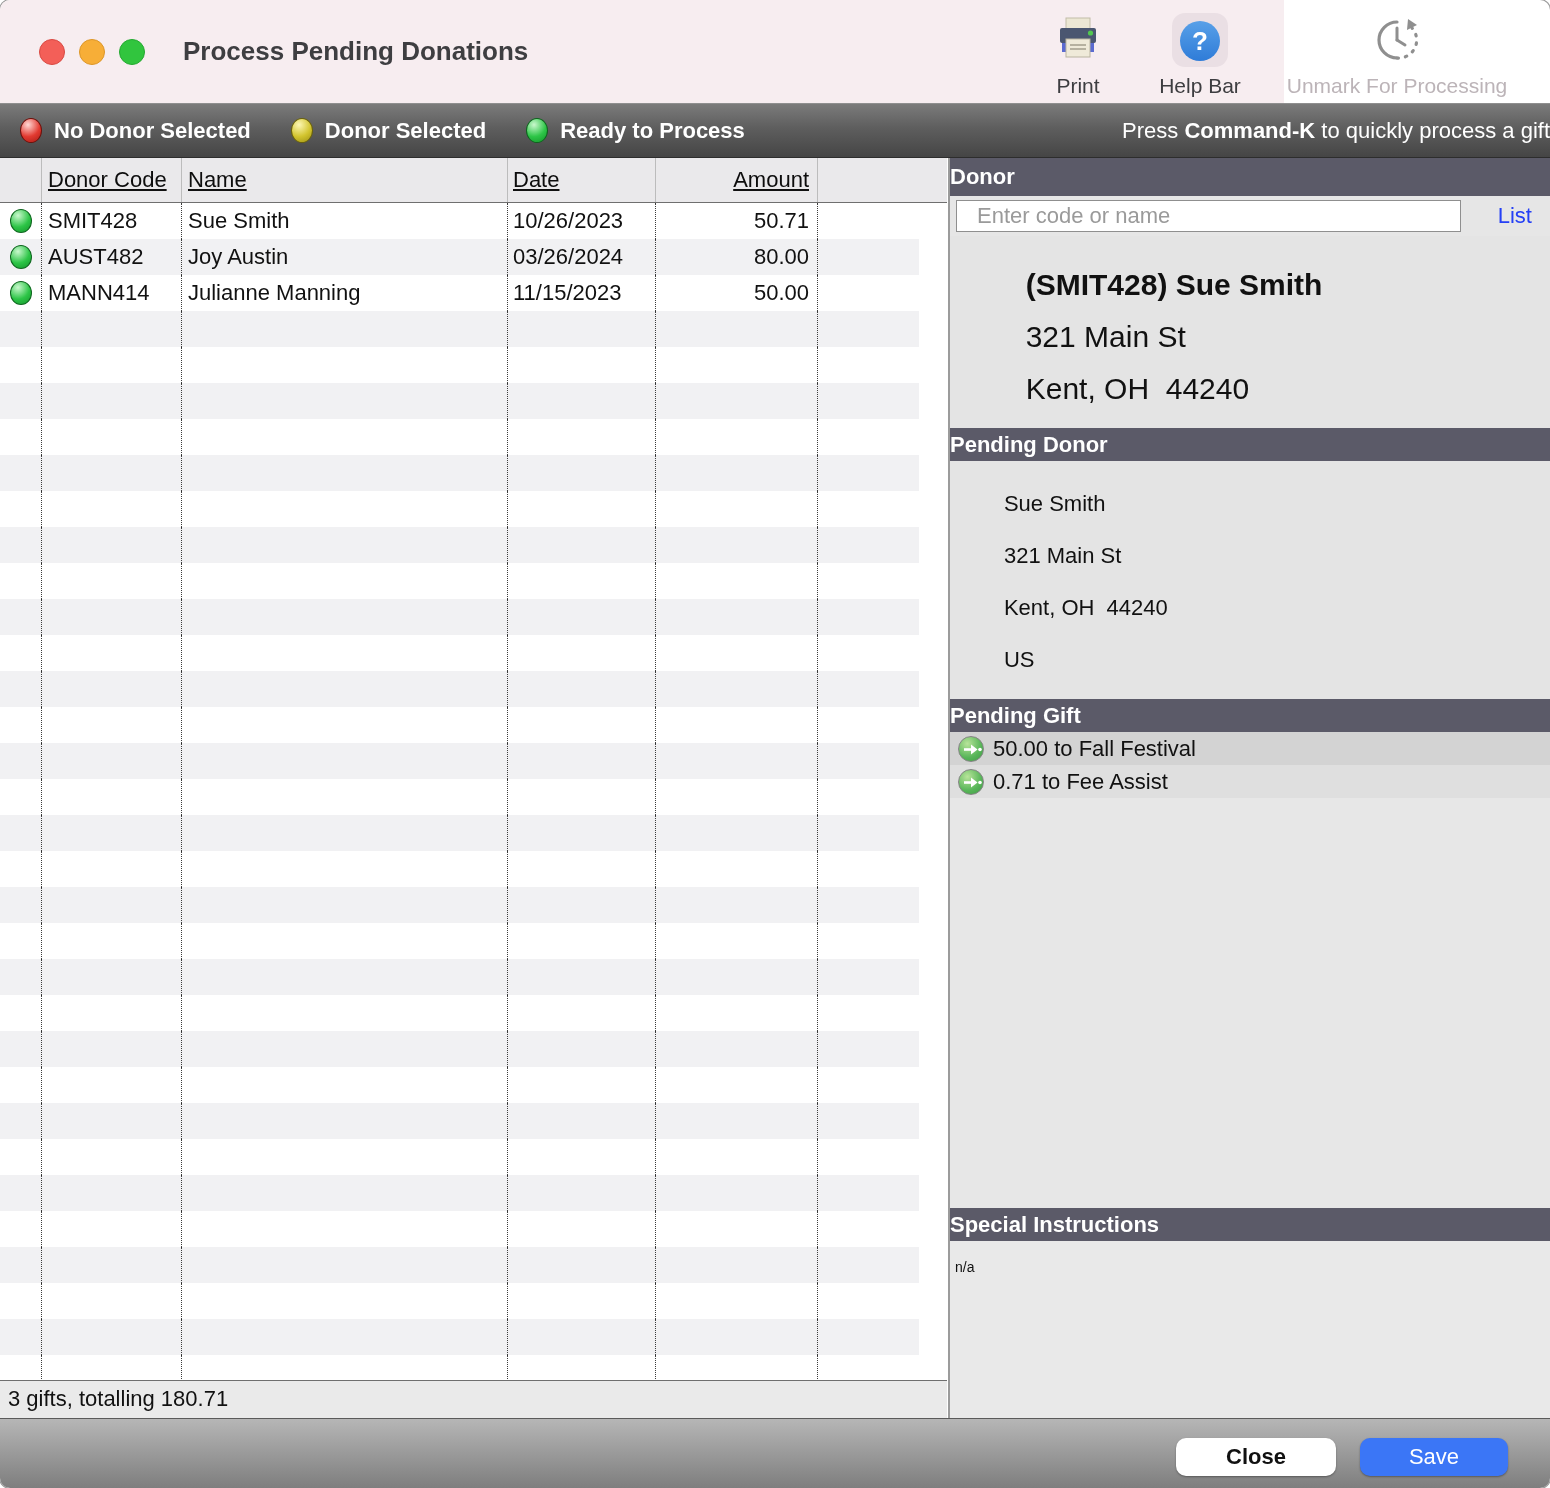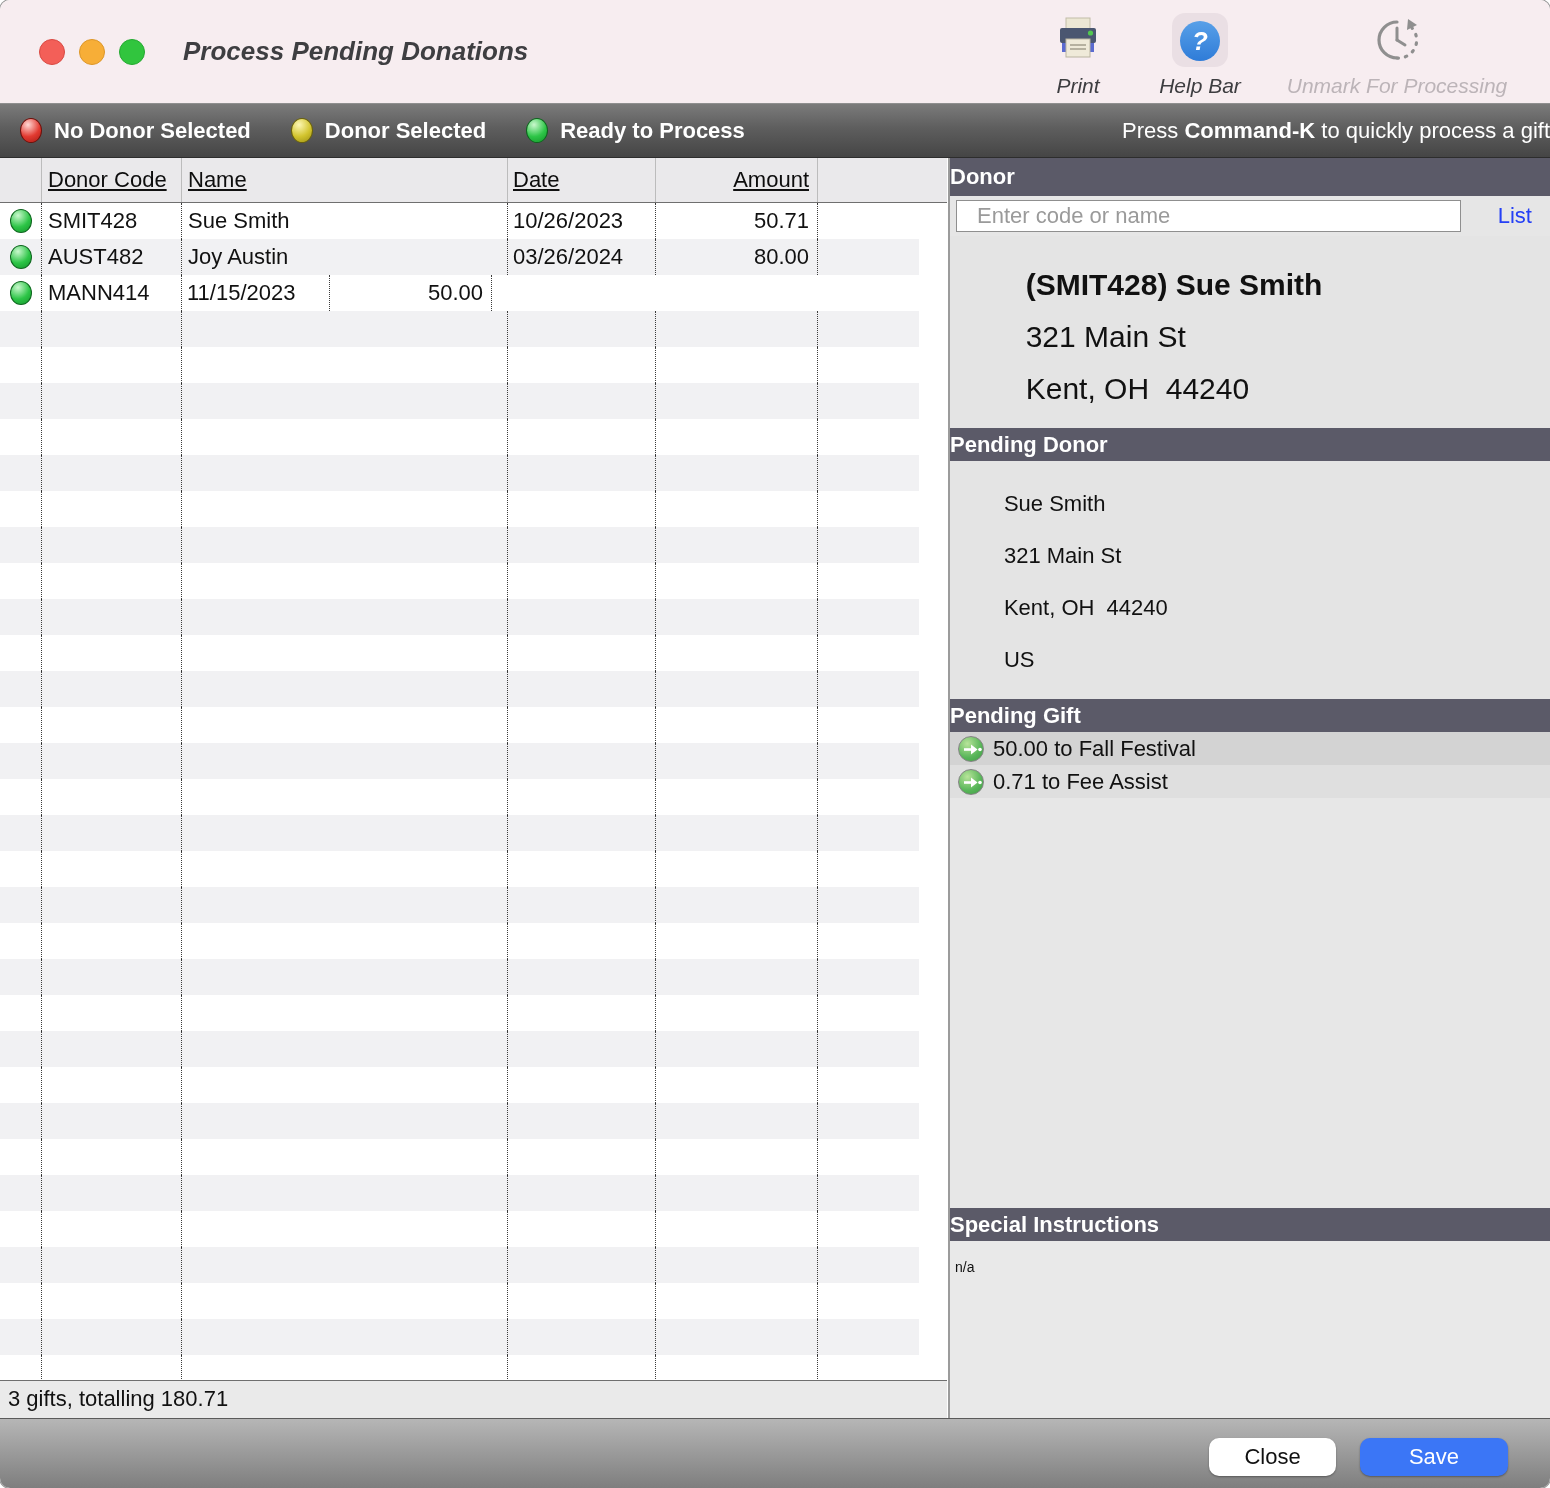--- a/index.html
+++ b/index.html
@@ -3,21 +3,21 @@
 <meta charset="utf-8">
 <style>
   * { margin:0; padding:0; box-sizing:border-box; }
   html,body { width:1550px; height:1488px; background:#ffffff; }
   body { font-family:"Liberation Sans","DejaVu Sans",sans-serif; color:#111; }
 
   .window{ position:relative; width:1550px; height:1488px; border-radius:10px; overflow:hidden;
            box-shadow:0 0 0 1px rgba(0,0,0,.4); background:#fff; }
 
   
-  .titlebar{ position:absolute; left:0; top:0; width:1550px; height:103px; background:#f7edf0;font-style:italic; }
+  .titlebar{ position:absolute; left:0; top:0; width:1284px; height:103px; background:#f7edf0; }
   .tl{ position:absolute; top:39px; width:26px; height:26px; border-radius:50%; }
   .tl.red{ left:39px;  background:#f35f58; border:1px solid #d94942; }
   .tl.yel{ left:79px;  background:#f7ae37; border:1px solid #dd9627; }
   .tl.grn{ left:119px; background:#31c53e; border:1px solid #24a930; }
   .win-title{ position:absolute; left:183px; top:36px; font-size:26px; font-weight:bold; color:#3e3e41; }
 
   .tb-item{ position:absolute; top:12px; text-align:center; }
   .tb-item .lbl{ display:block; margin-top:6px; font-size:21px; color:#3d3d40; }
   .tb-item.disabled .lbl{ color:#bcb4b8; }
   .tb-print{ left:1030px; width:96px; }
@@ -91,22 +91,22 @@
               border:1px solid #848484; position:relative; }
   .gift-icon svg{ position:absolute; left:0; top:0; }
   .filler{ flex:1 1 auto; background:#e7e7e7; }
   .si-block{ flex:0 0 177px; background:#e9e9e9; padding:13px 0 0 5px; font-size:14px; line-height:26px; }
 
   
   .footer{ position:absolute; left:0; top:1418px; width:1550px; height:70px;
            background:linear-gradient(180deg,#b6b6b6,#7e7e7e); border-top:1px solid #5a5a5a; }
   .btn{ position:absolute; top:19px; height:38px; border:none; border-radius:10px; font-size:22px;
         font-family:inherit; cursor:pointer; }
-  .btn-close{ right:214px; width:127px; background:#ffffff; color:#111;
-              box-shadow:0 1px 2px rgba(0,0,0,.35); }
+  .btn-close{ right:214px; width:160px; background:#ffffff; color:#111;
+              box-shadow:0 1px 2px rgba(0,0,0,.35);font-weight:bold; }
   .btn-save{ right:42px; width:148px; background:#3b76f6; color:#fff;
              box-shadow:0 1px 2px rgba(0,0,0,.35); }
 </style>
 </head>
 <body>
 
 <div class="window">
 
   <div class="titlebar">
     <span class="tl red"></span>
@@ -199,20 +199,21 @@
             <div class="c w-name">Joy Austin</div>
             <div class="c w-date">03/26/2024</div>
             <div class="c w-amount">80.00</div>
             <div class="c w-extra"></div>
           </div>
           <div class="trow">
             <div class="c w-status">
               <span class="rball"></span>
             </div>
             <div class="c w-code">MANN414</div>
+            <div class="c w-name">Julianne Manning</div>
             <div class="c w-date">11/15/2023</div>
             <div class="c w-amount">50.00</div>
             <div class="c w-extra"></div>
           </div>
           <div class="trow alt">
             <div class="c w-status"></div>
             <div class="c w-code"></div>
             <div class="c w-name"></div>
             <div class="c w-date"></div>
             <div class="c w-amount"></div>

